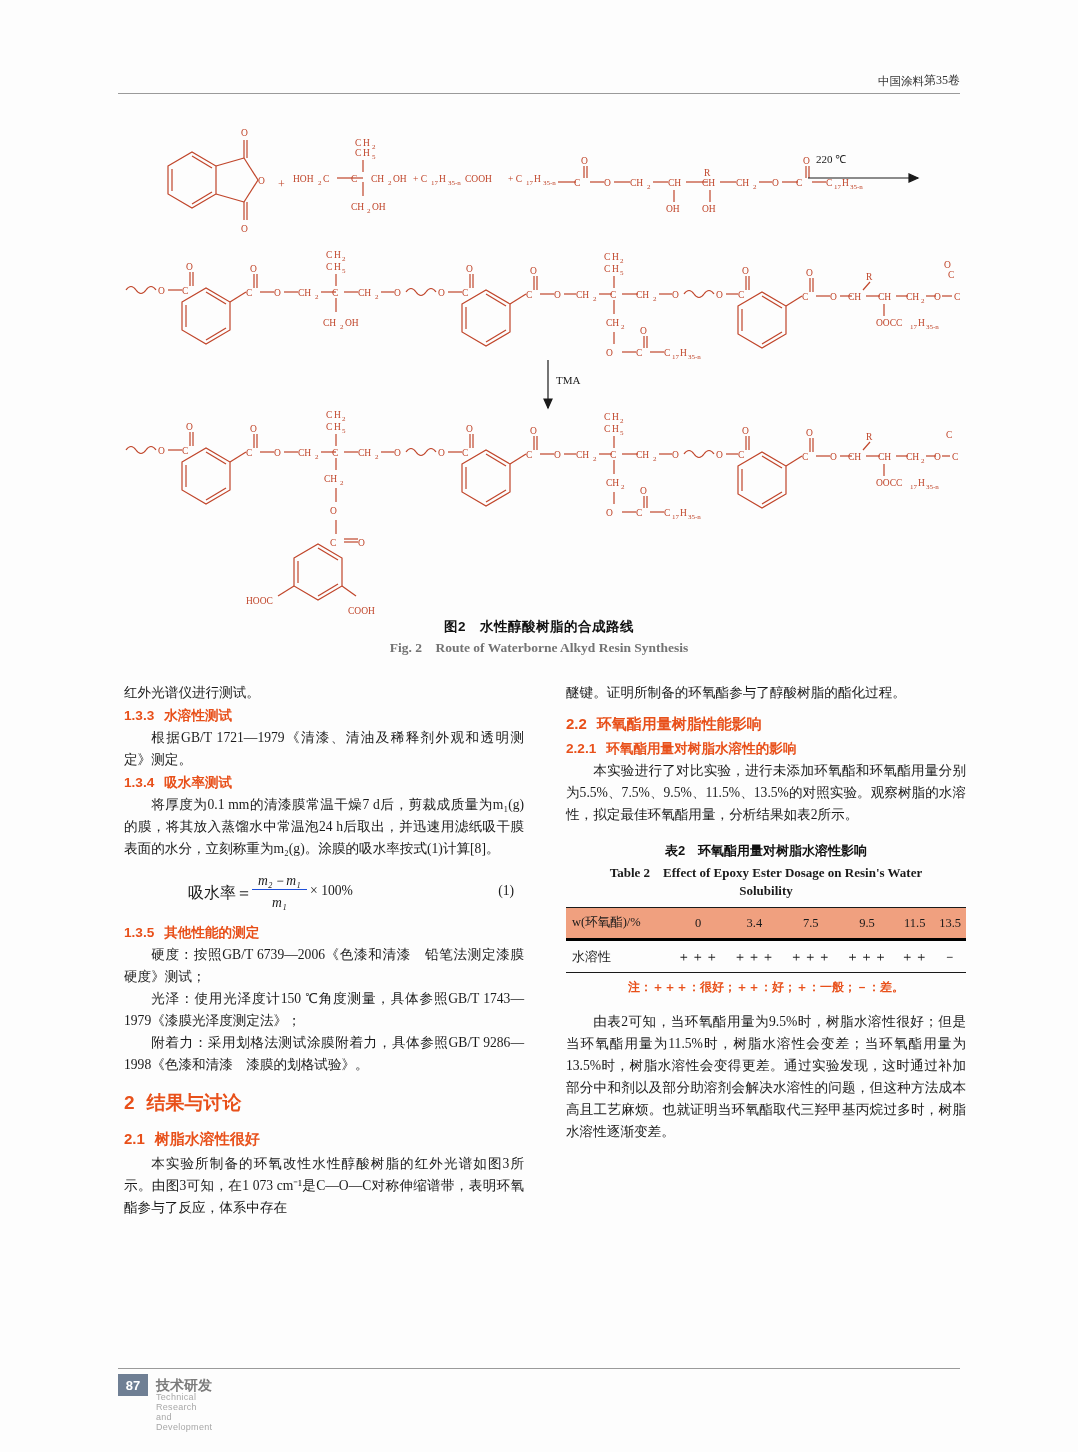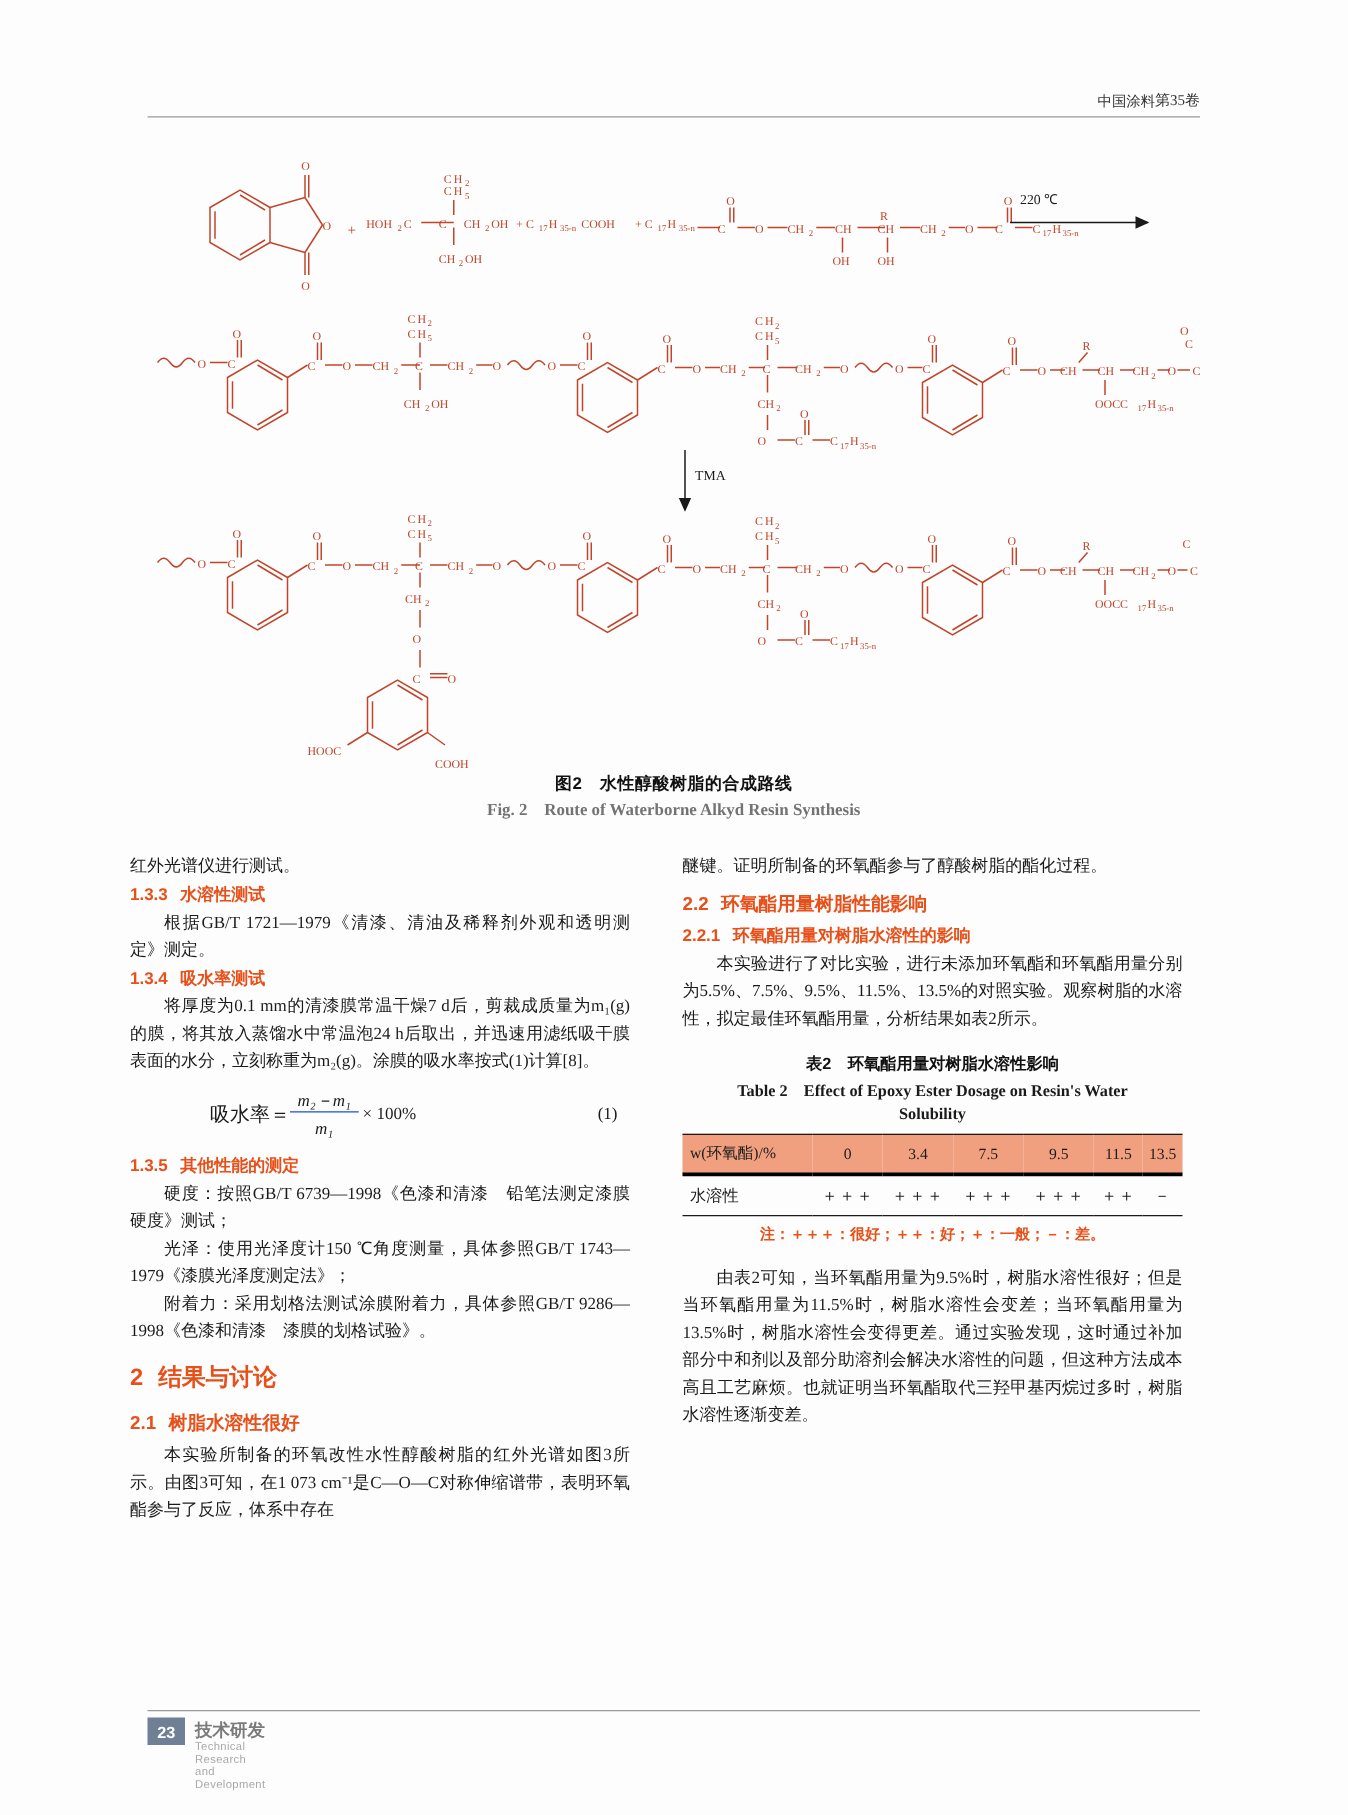--- a/index.html
+++ b/index.html
@@ -37,21 +37,21 @@
   .figcap .cn{
     font-family:"Liberation Sans", sans-serif;
     font-size:13.5px;font-weight:bold;color:#111;letter-spacing:.5px;
   }
   .figcap .en{
     font-size:13.5px;font-weight:bold;color:#737373;margin-top:3px;
     font-family:"Liberation Serif", serif;
   }
   
   .cols{
-    position:absolute;left:104px;top:682px;width:842px;height:660px;
+    position:absolute;left:124px;top:682px;width:842px;height:660px;
   }
   .col{
     position:absolute;top:0;width:400px;
     font-size:13.6px;line-height:1.62;
     text-align:justify;
   }
   .col.left{left:0;}
   .col.right{left:442px;}
   p{margin:0;}
   .ind{text-indent:2em;}
@@ -561,21 +561,21 @@
             <span class="bot">m₁</span>
           </span>
           <span>× 100%</span>
         </span>
         <span class="no">(1)</span>
       </div>
 
       <p class="h3">
         <span class="num">1.3.5</span><span>其他性能的测定</span>
       </p>
-      <p class="ind">硬度：按照GB/T 6739—1998《色漆和清漆　铅笔法测定漆膜硬度》测试；</p>
+      <p class="ind">硬度：按照GB/T 6739—2006《色漆和清漆　铅笔法测定漆膜硬度》测试；</p>
       <p class="ind">光泽：使用光泽度计150 ℃角度测量，具体参照GB/T 1743—1979《漆膜光泽度测定法》；</p>
       <p class="ind">附着力：采用划格法测试涂膜附着力，具体参照GB/T 9286—1998《色漆和清漆　漆膜的划格试验》。</p>
 
       <p class="h2">
         <span class="num">2</span><span>结果与讨论</span>
       </p>
       <p class="h2b">
         <span class="num">2.1</span><span>树脂水溶性很好</span>
       </p>
       <p class="ind">本实验所制备的环氧改性水性醇酸树脂的红外光谱如图3所示。由图3可知，在1 073 cm⁻¹是C—O—C对称伸缩谱带，表明环氧酯参与了反应，体系中存在</p>
@@ -623,20 +623,20 @@
         </tbody>
       </table>
       <div class="tnote">注：＋＋＋：很好；＋＋：好；＋：一般；－：差。</div>
 
       <p class="ind" style="margin-top:14px">由表2可知，当环氧酯用量为9.5%时，树脂水溶性很好；但是当环氧酯用量为11.5%时，树脂水溶性会变差；当环氧酯用量为13.5%时，树脂水溶性会变得更差。通过实验发现，这时通过补加部分中和剂以及部分助溶剂会解决水溶性的问题，但这种方法成本高且工艺麻烦。也就证明当环氧酯取代三羟甲基丙烷过多时，树脂水溶性逐渐变差。</p>
     </div>
   </div>
 
   <div class="footrule"></div>
   <div class="foot">
-    <div class="pagebox">23</div>
+    <div class="pagebox">87</div>
     <div style="position:relative;">
       <span class="cn">技术研发</span>
       <span class="en" style="left:0;top:16px;">Technical Research and Development</span>
     </div>
   </div>
 
 </div>
 
 </body></html>

